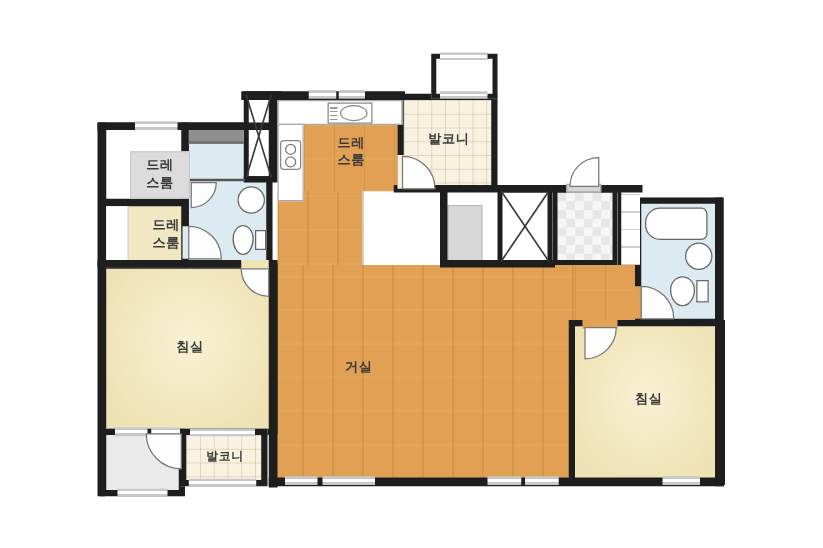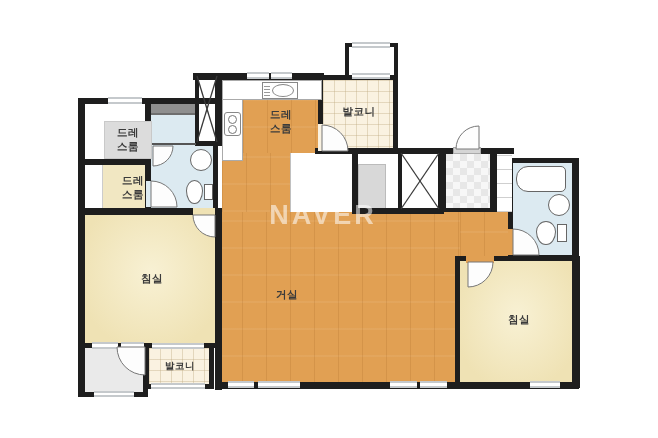--- a/index.html
+++ b/index.html
@@ -151,15 +151,14 @@
 
   <div class="label label2" style="left:128px;top:140px;">드레스룸</div>
   <div class="label label2" style="left:133px;top:188px;">드레스룸</div>
   <div class="label label2" style="left:281px;top:122px;">드레스룸</div>
   <div class="label" style="left:359px;top:112px;">발코니</div>
   <div class="label" style="left:287px;top:295px;">거실</div>
   <div class="label" style="left:152px;top:279px;">침실</div>
   <div class="label" style="left:519px;top:320px;">침실</div>
   <div class="label" style="left:180px;top:366px;font-size:9.5px;">발코니</div>
 
-  <div class="watermark" style="left:323px;top:215px;">NAVER</div>
 
 </div>
 
 </body></html>

